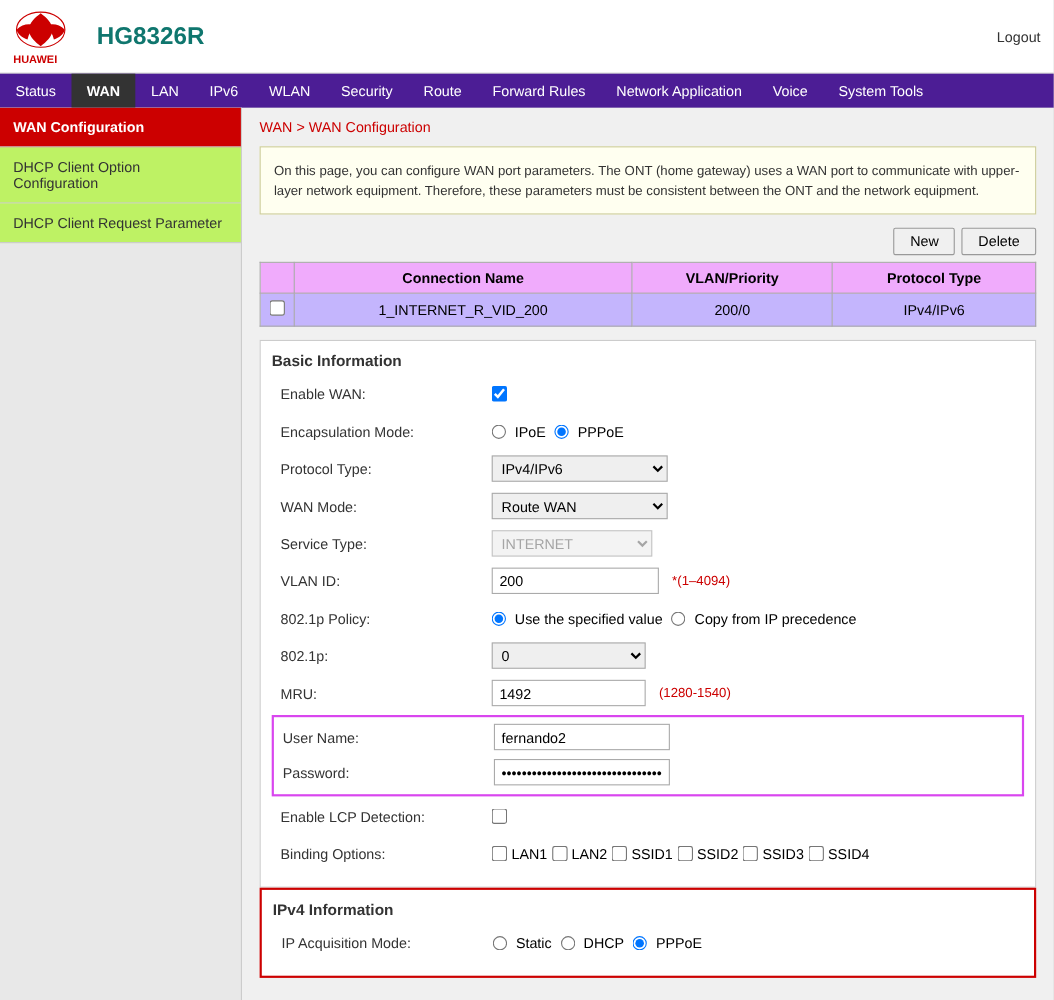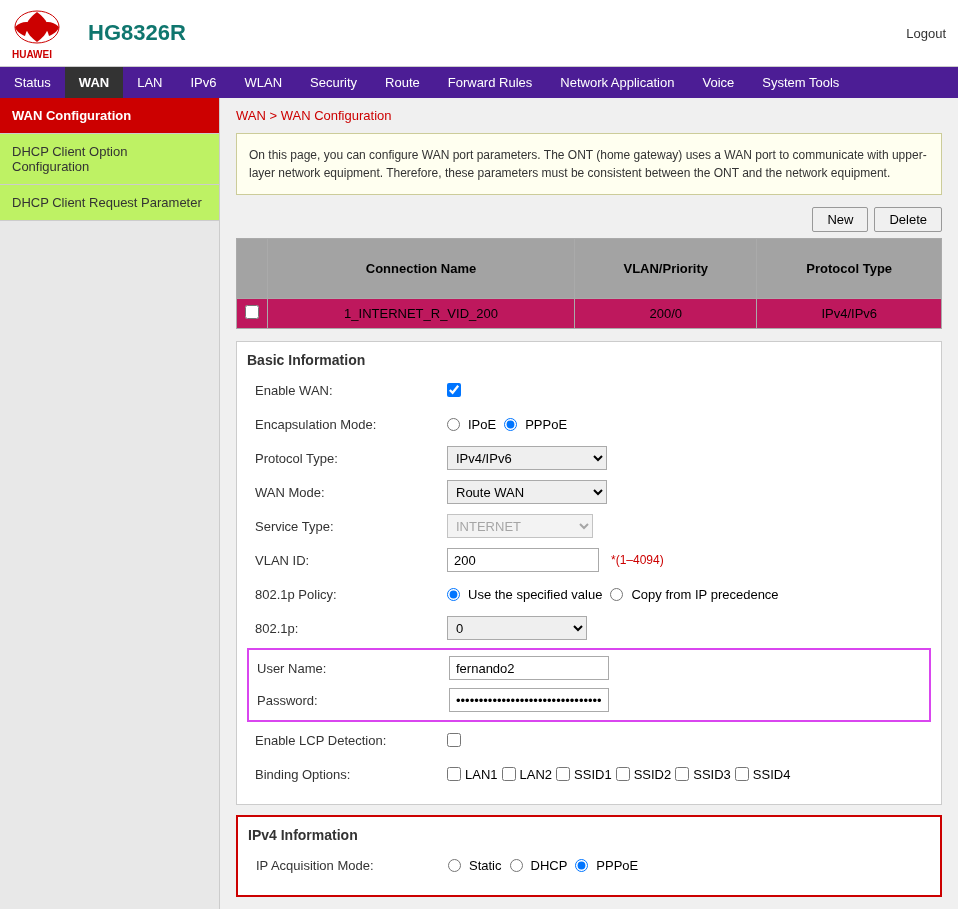--- a/index.html
+++ b/index.html
@@ -33,27 +33,27 @@
     .breadcrumb span { color: #cc0000; }
 
     
     .info-box { background: #fffff0; border: 1px solid #cccc99; padding: 12px; margin-bottom: 12px; font-size: 12px; color: #333; line-height: 1.5; }
 
     
     .table-toolbar { display: flex; justify-content: flex-end; gap: 6px; margin-bottom: 6px; }
     .btn { padding: 4px 14px; font-size: 13px; border: 1px solid #999; background: #f0f0f0; cursor: pointer; border-radius: 2px; }
 
     .wan-table { width: 100%; border-collapse: collapse; margin-bottom: 12px; }
-    .wan-table th { background: #a3a3a3; border: 1px solid #aaa; padding: 22px 8px; font-size: 13px; font-weight: bold; }
+    .wan-table th { background: #f0abfc; border: 1px solid #aaa; padding: 6px 8px; font-size: 13px; font-weight: bold; }
     .wan-table td { border: 1px solid #aaa; padding: 6px 8px; text-align: center; font-size: 13px; }
-    .wan-table .selected-row { background: #be185d; margin-left: 20px; }
+    .wan-table .selected-row { background: #c4b5fd; margin-left: 20px; }
     .wan-table .col-checkbox { width: 30px; }
 
     
-    .form-section { background: white; border: 1px solid #ccc; padding: 10px; margin-bottom: 10px; }
+    .form-section { background: white; border: 1px solid #ccc; padding: 10px; }
     .section-title { font-weight: bold; font-size: 14px; margin-bottom: 8px; color: #333; }
 
     .form-row { display: flex; align-items: center; margin-bottom: 6px; min-height: 28px; }
     .form-label { width: 200px; min-width: 200px; color: #333; font-size: 13px; padding-left: 8px; }
     .form-value { flex: 1; display: flex; align-items: center; gap: 8px; }
 
     input[type="text"], input[type="password"] { padding: 3px 6px; border: 1px solid #aaa; font-size: 13px; height: 24px; }
     select { padding: 2px 4px; border: 1px solid #aaa; font-size: 13px; height: 24px; }
     input[type="checkbox"] { width: 14px; height: 14px; cursor: pointer; }
     input[type="radio"] { cursor: pointer; }
@@ -207,20 +207,27 @@
 
       <div class="form-row">
         <div class="form-label">802.1p:</div>
         <div class="form-value">
           <select style="width:140px;">
             <option>0</option>
           </select>
         </div>
       </div>
 
+      <div class="form-row">
+        <div class="form-label">MRU:</div>
+        <div class="form-value">
+          <input type="text" value="1492" style="width: 140px;">
+          <span class="hint">(1280-1540)</span>
+        </div>
+      </div>
 
       <div style="border: 2px solid #d946ef; padding: 4px 0; margin-bottom: 4px;">
         <div class="form-row" style="margin-bottom:4px;">
           <div class="form-label">User Name:</div>
           <div class="form-value">
             <input type="text" style="width: 160px;" value="fernando2">
           </div>
         </div>
         <div class="form-row" style="margin-bottom:2px;">
           <div class="form-label">Password:</div>

